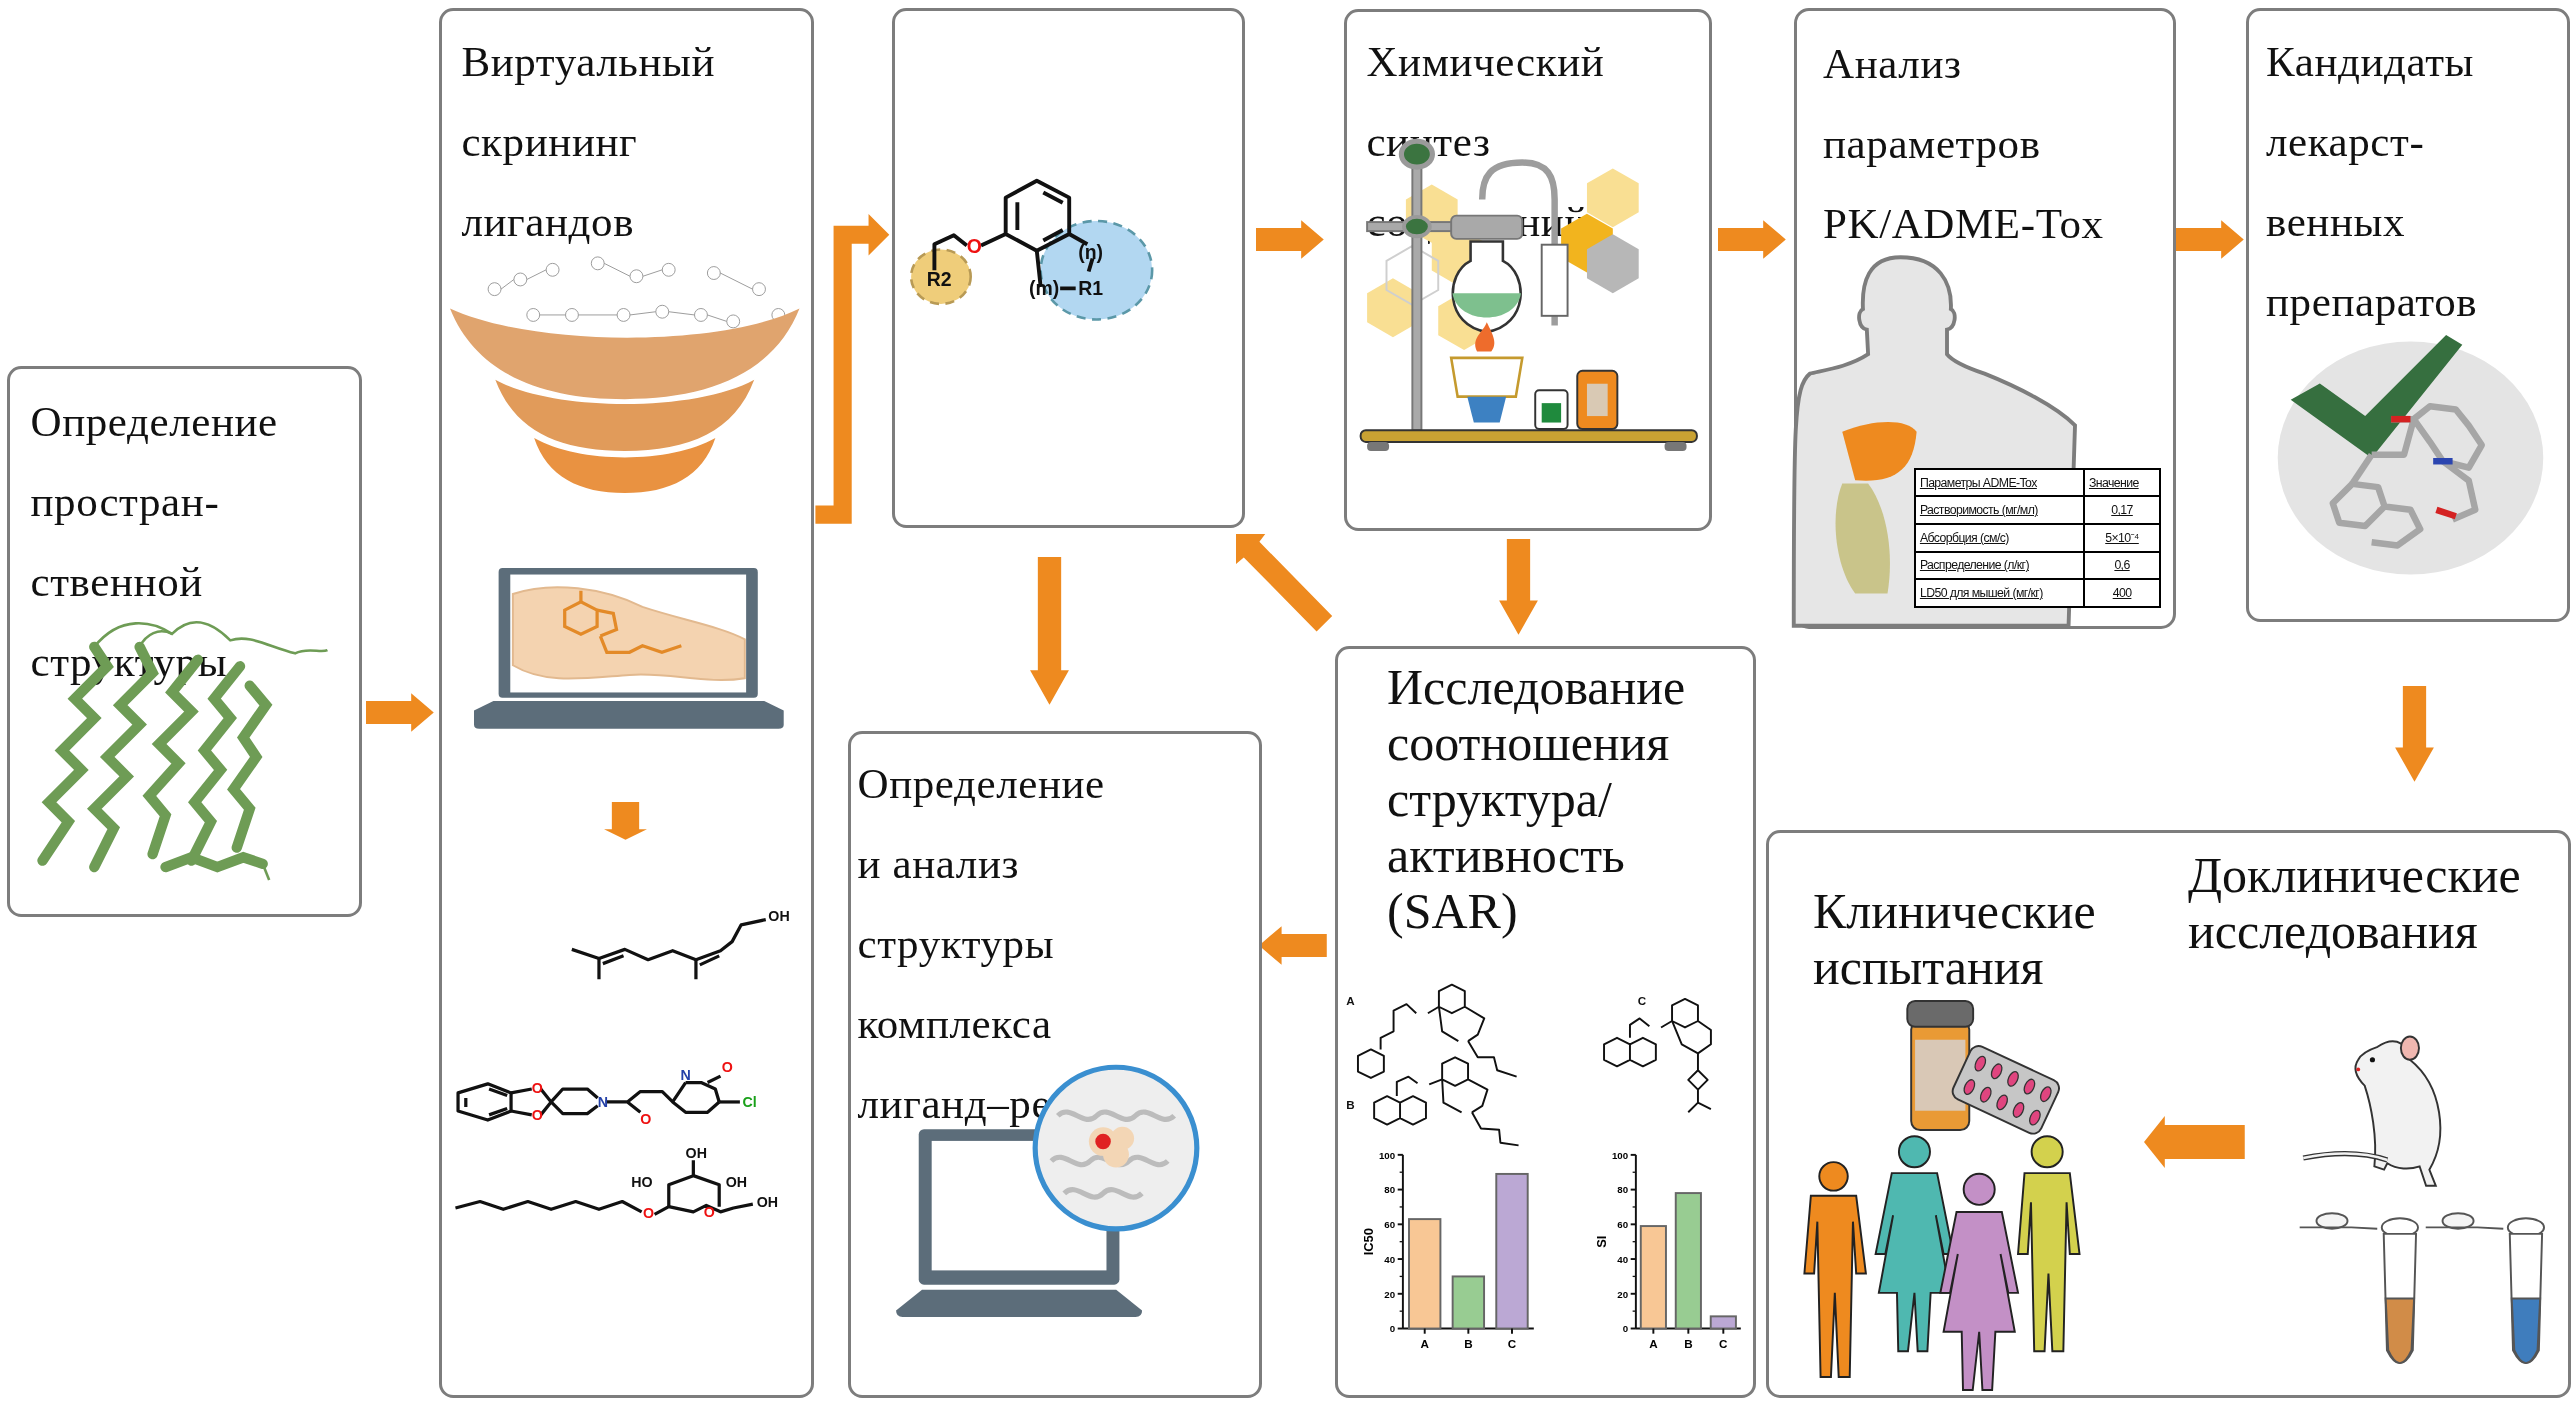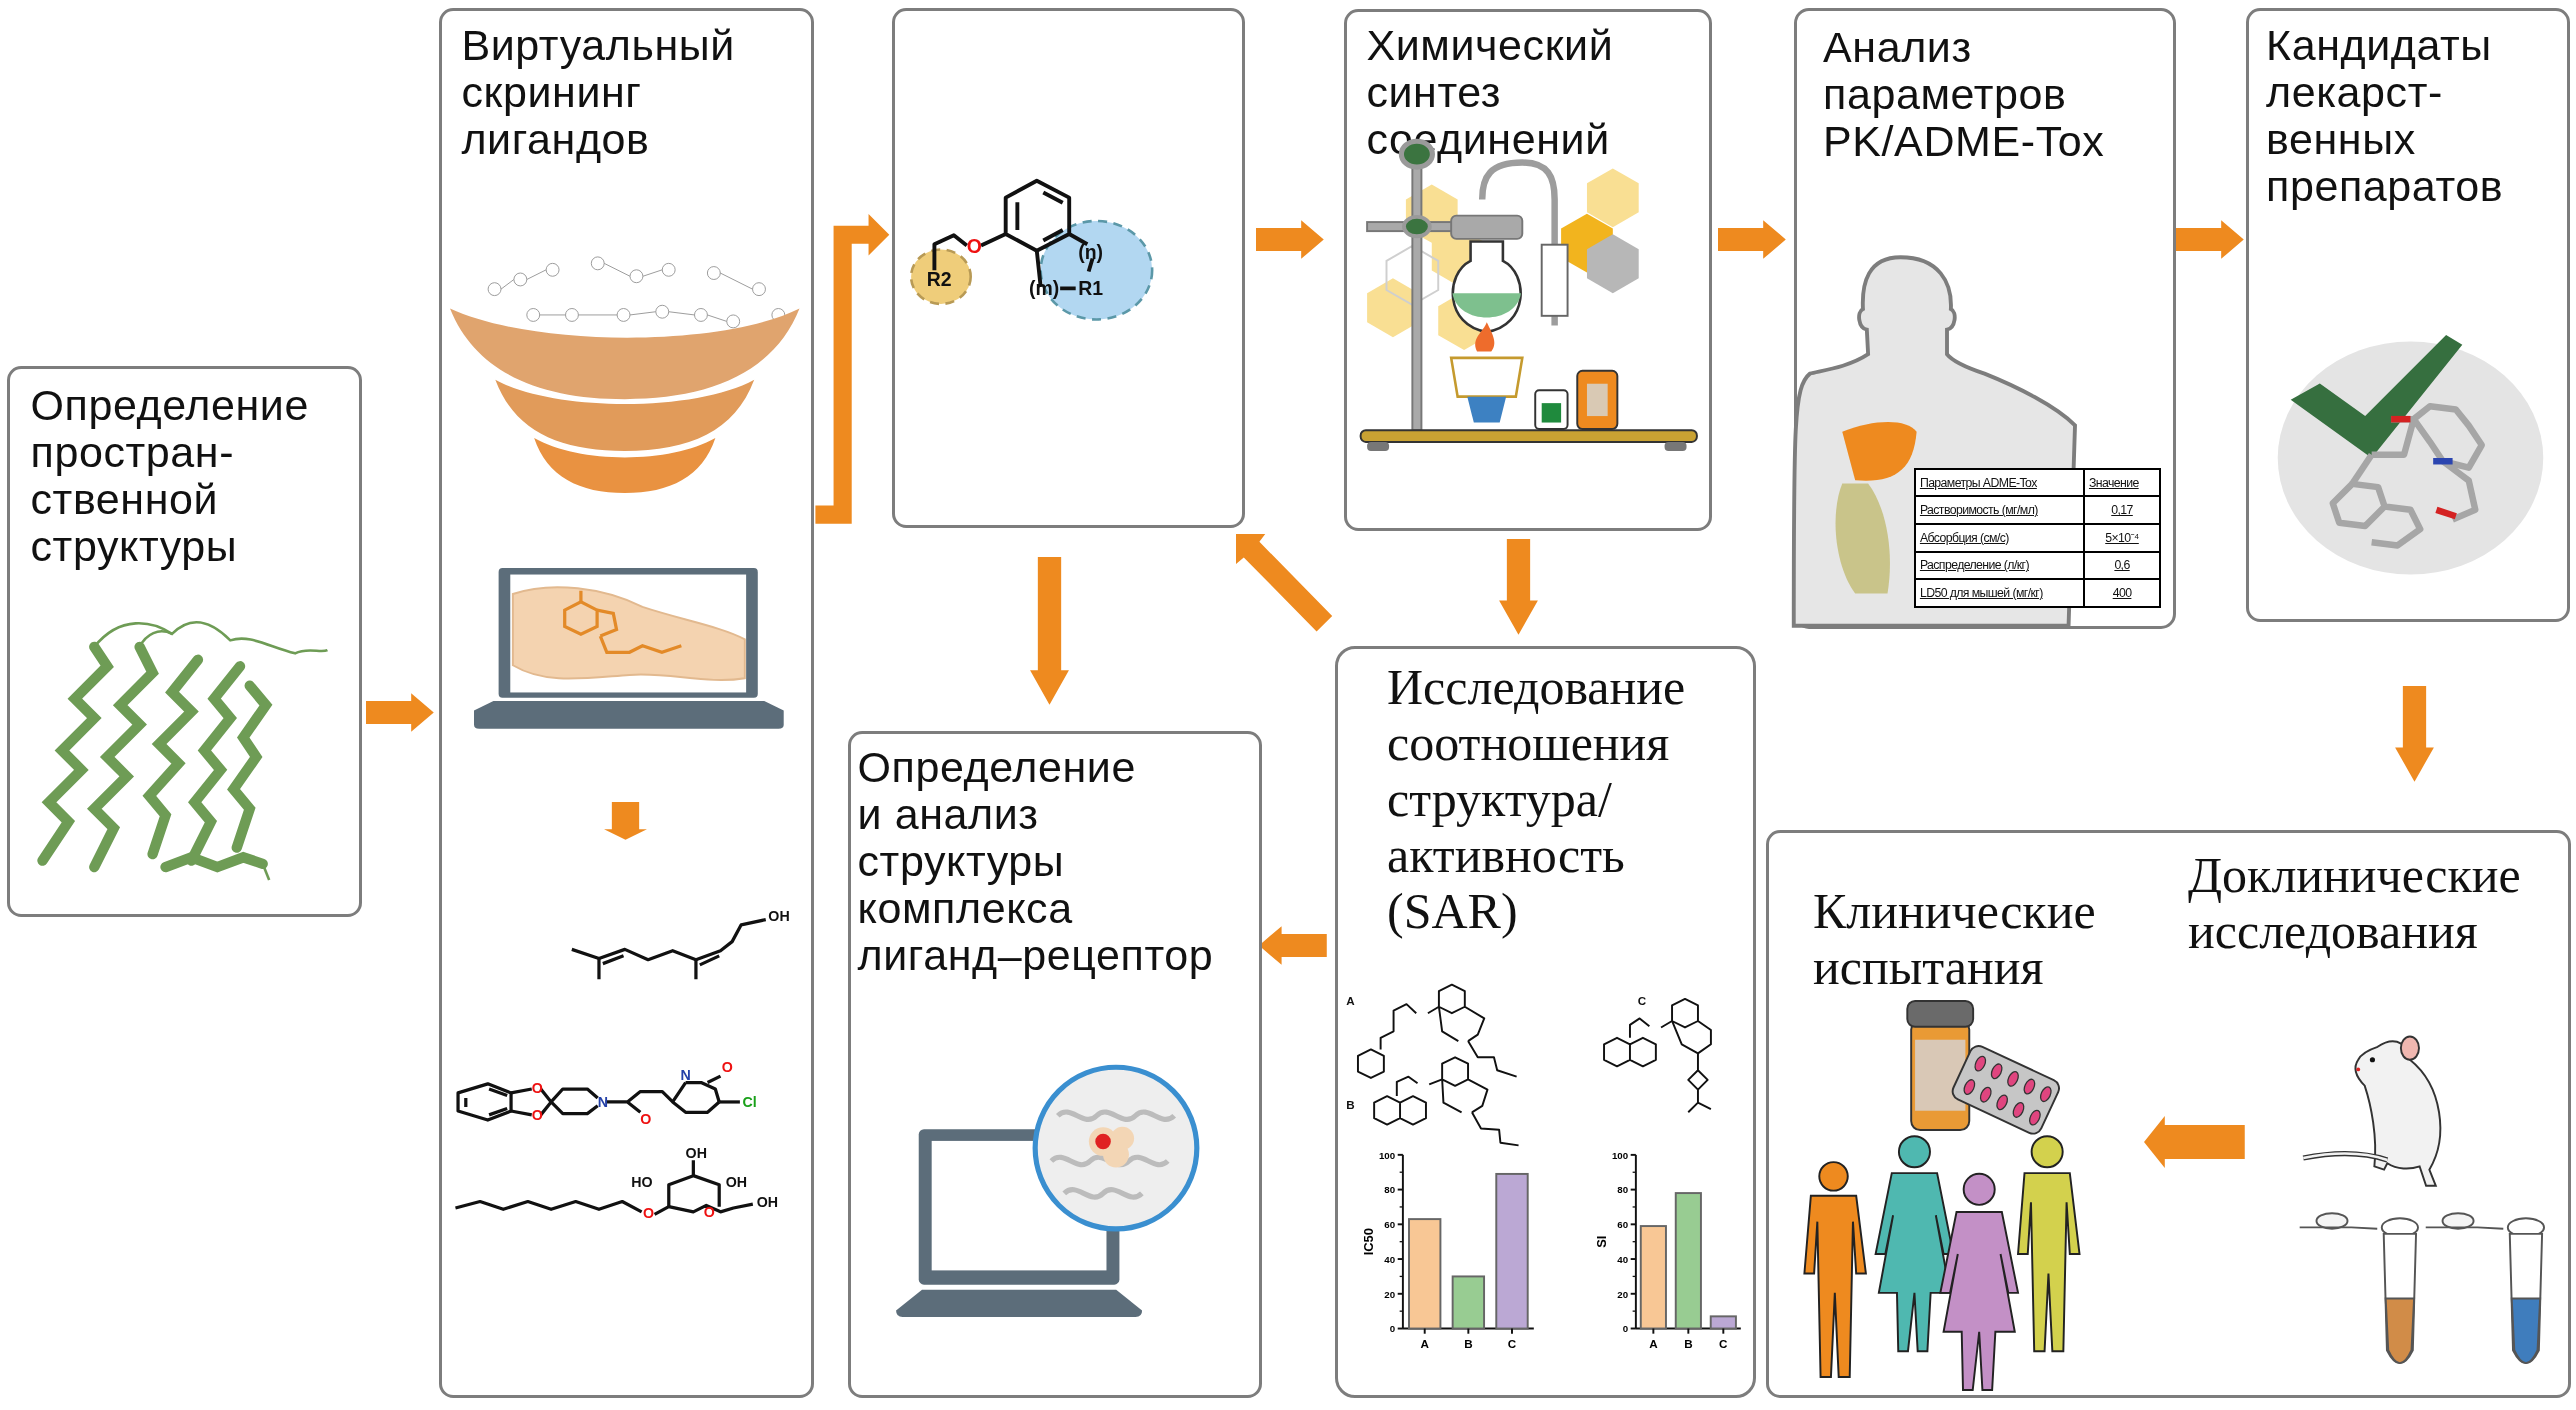--- a/index.html
+++ b/index.html
@@ -1,19 +1,19 @@
 <!DOCTYPE html>
 <html style="font-size:10.4px"><head>
 <meta charset="utf-8">
 <style>
   html, body { margin:0; padding:0; background:#ffffff; }
   body { width:2576px; height:1411px; position:relative; overflow:hidden;
          font-family:"DejaVu Serif", serif; color:#111; }
   .box { position:absolute; border:3.9px solid #7d7d7d; border-radius:14.2px; background:#fff; box-sizing:border-box; }
-  .title { position:absolute; font-family:Liberation Sans, sans-serif; font-size:43px; line-height:47px; color:#111; white-space:pre-line; letter-spacing:0.6px; }
+  .title { position:absolute; font-family:Liberation Serif, serif; font-size:43px; line-height:80px; color:#111; white-space:pre-line; letter-spacing:0.6px; }
   .title.cond { font-family:"Liberation Serif", serif; font-size:50px; line-height:56px; letter-spacing:0; }
   .arrow { position:absolute; }
   svg { overflow:visible; }
   .tbl { position:absolute; border-collapse:collapse; font-family:"Liberation Sans", sans-serif; font-size:12.3px; background:#fff; }
   .tbl td { border:2.6px solid #000; padding:1.3px 3.9px; height:23px; letter-spacing:-0.6px;text-decoration:underline; }
   .tbl td.v { text-align:center; }
   .chart-lbl { font-family:"Liberation Sans", sans-serif; font-weight:bold; }
   .mol-lbl { font-family:"Liberation Sans", sans-serif; font-weight:bold; }
 </style>
 </head>
@@ -289,21 +289,21 @@
       <path d="M50,150 C70,130 90,170 110,150 C130,130 150,170 170,150 C190,130 210,170 230,150"></path>
       <path d="M70,200 C90,180 110,220 130,200 C150,180 170,220 190,200"></path>
     </g>
     <circle cx="130" cy="120" r="22" fill="#f3d6b5"></circle>
       <circle cx="160" cy="115" r="18" fill="#f3d6b5"></circle>
     <circle cx="150" cy="140" r="20" fill="#f3d6b5"></circle>
     <circle cx="130" cy="120" r="12" fill="#e02222"></circle>
   </svg>
 </div>
 
-<div class="box" style="left:1335px;top:646px;width:421px;height:752px;border-radius:20px;">
+<div class="box" style="left:1335px;top:646px;width:421px;height:752px;">
   <div class="title cond" style="left:49px;top:10.4px;">Исследование
 соотношения
 структура/
 активность
 (SAR)</div>
   <svg style="position:absolute;left:6.5px;top:324px" width="408" height="175" viewBox="0 0 630 270">
     <g fill="none" stroke="#111" stroke-width="3" stroke-linejoin="round">
       <path d="M145,28 L165,18 L185,28 L185,52 L165,62 L145,52 Z M185,52 L215,70 L205,95 L190,105 M145,52 L150,90 L175,105"></path>
       <path d="M145,52 L128,62 M110,62 L95,48 L75,58 L75,90 L55,100 L55,118"></path>
       <path d="M20,128 L40,118 L60,128 L60,152 L40,162 L20,152 Z"></path>

